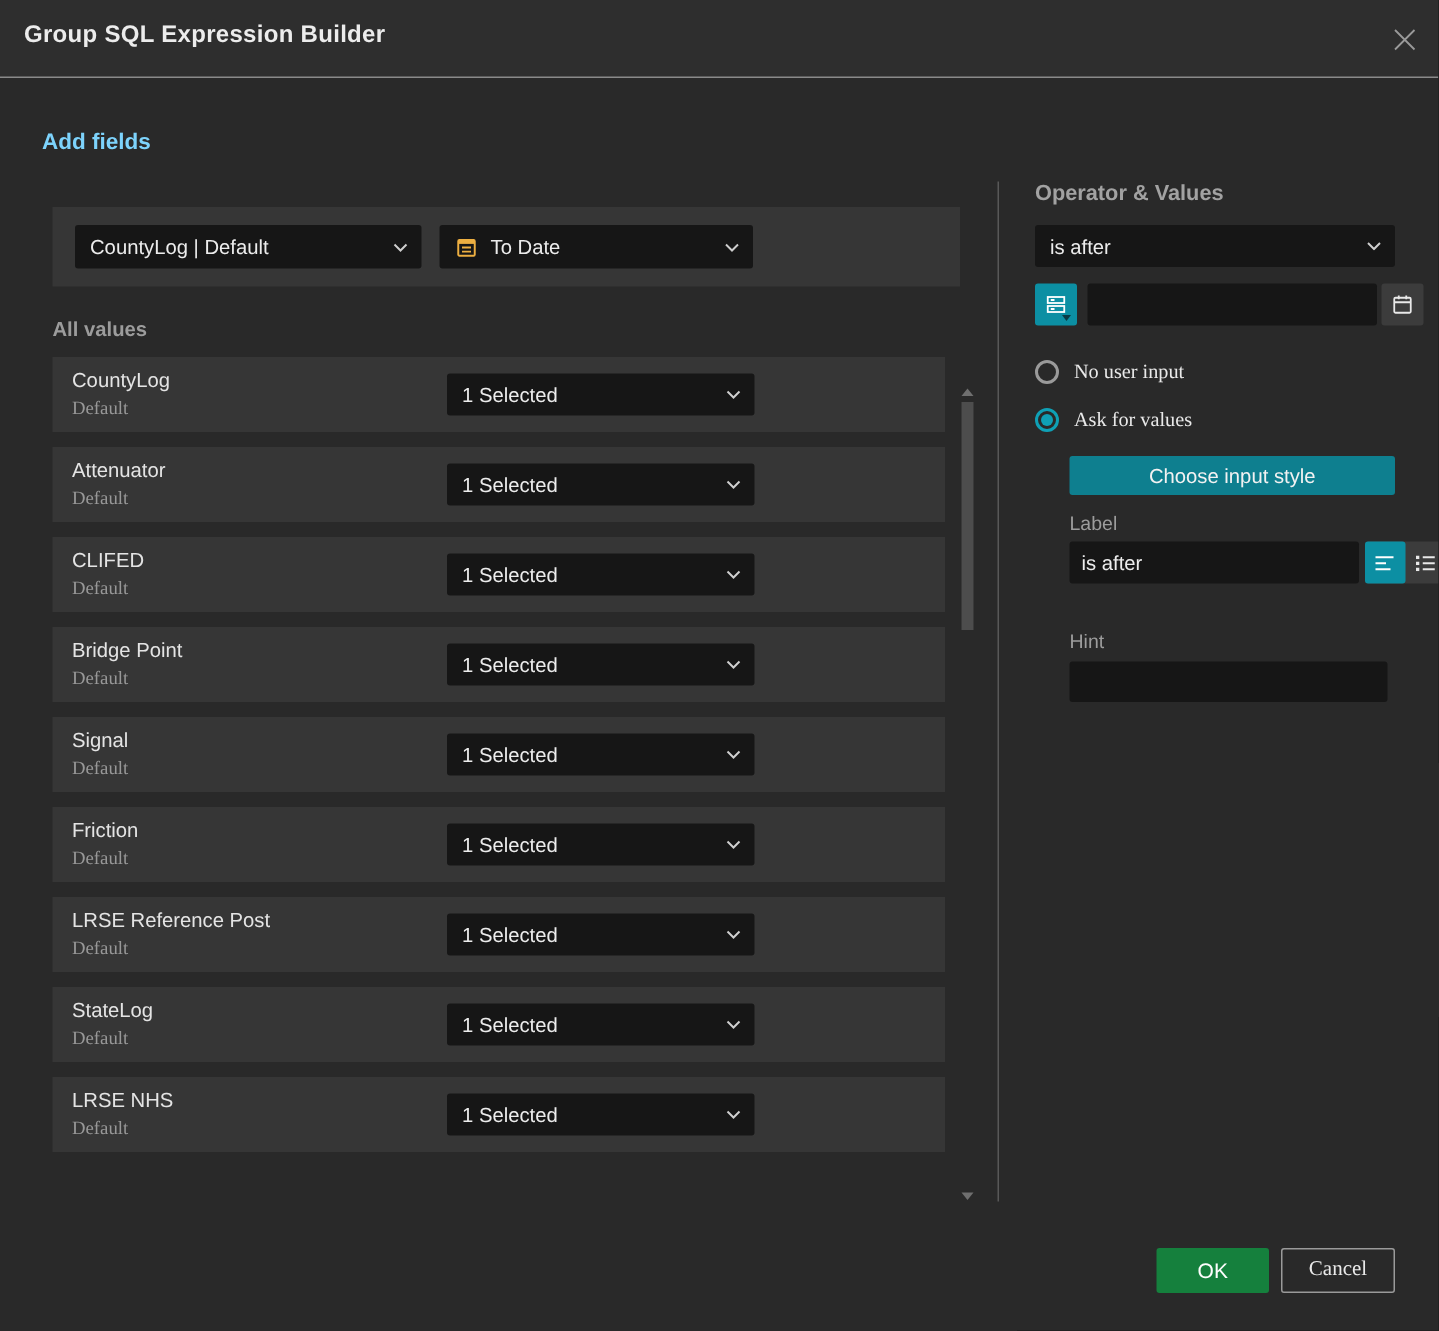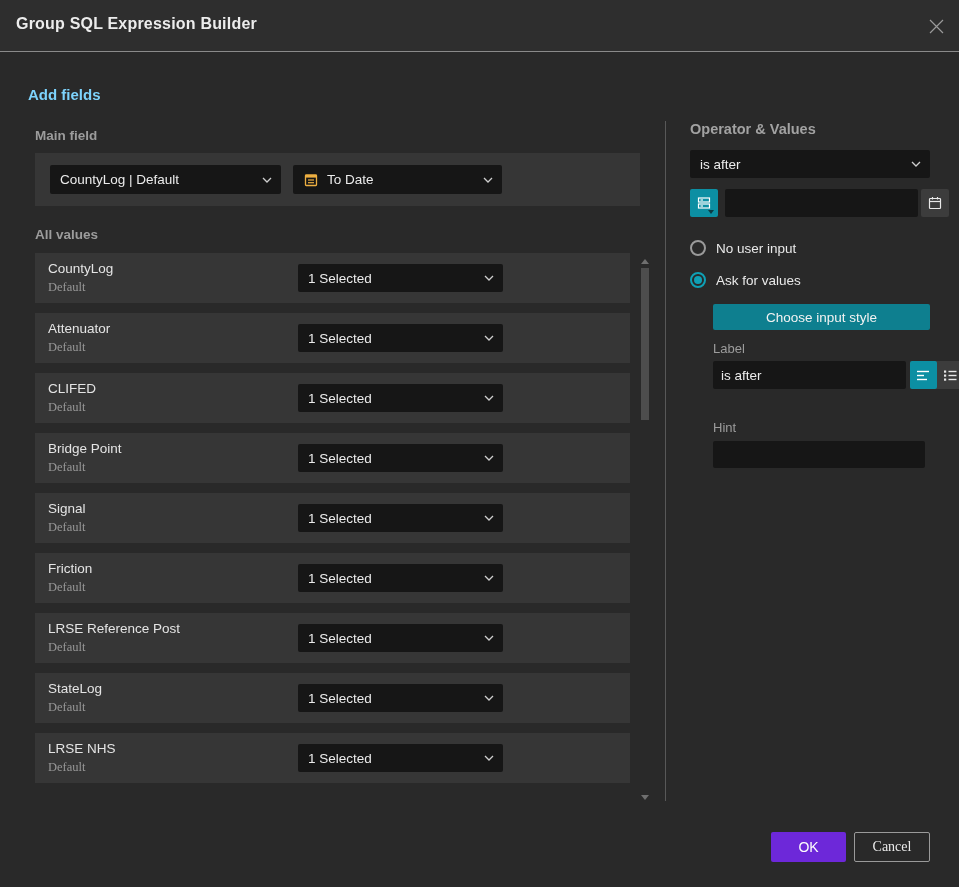--- a/index.html
+++ b/index.html
@@ -80,21 +80,21 @@
     border-radius:2px;
   }
   .icon-btn.teal { background:#0c8fa3; position:relative; }
   .icon-btn.gray { background:#3c3c3c; }
   .text-input {
     background:#161616; border:none; outline:none; color:#ececec;
     font-family:"Liberation Sans", sans-serif; font-size:13.5px;
     padding:0 8px; border-radius:2px;
   }
   .date-input { flex:1; margin:0 3px 0 7px; height:28px; }
-  .radio-group { margin-top:21px; }
+  .radio-group { margin-top:21px;font-family:Liberation Serif, serif; }
   .radio-row { display:flex; align-items:center; margin-bottom:12px; cursor:pointer; height:20px; }
   .radio-circle {
     width:16px; height:16px; border-radius:50%;
     border:2px solid #9a9a9a; flex:0 0 16px;
     display:flex; align-items:center; justify-content:center;
   }
   .radio-circle.selected { border-color:#0fa0b5; }
   .radio-dot { width:8px; height:8px; border-radius:50%; background:#0fa0b5; }
   .radio-label { margin-left:10px; font-size:13.5px; color:#e9e9e9; }
   .indent { margin-left:23px; width:217px; }
@@ -115,21 +115,21 @@
   .toggle.active { background:#0c8fa3; }
   .hint-label { margin-top:31px; }
   .hint-input { margin-top:6px; width:212px; height:27px; }
   
   .footer { position:absolute; right:29px; bottom:25px; display:flex; gap:8px; }
   .btn {
     height:30px; font-size:14px; font-family:"Liberation Sans",sans-serif;
     border-radius:2px; cursor:pointer;
     display:flex; align-items:center; justify-content:center;
   }
-  .ok-btn { width:75px; background:#6d28d9; border:none; color:#fdfdfd; }
+  .ok-btn { width:75px; background:#15803d; border:none; color:#fdfdfd; }
   .cancel-btn { width:76px; background:transparent; border:1px solid #9a9a9a; color:#e9e9e9;font-family:Liberation Serif, serif; }
   .caret-tiny {
     position:absolute; right:4px; bottom:3px; width:0; height:0;
     border-left:3px solid transparent; border-right:3px solid transparent;
     border-top:4px solid #0b3b44;
   }
 </style>
 </head>
 <body>
 
@@ -140,21 +140,20 @@
     <div class="close-btn">
       <svg width="19" height="19" viewBox="0 0 19 19">
           <path d="M3 3l13 13M16 3L3 16" stroke="#9a9a9a" stroke-width="1.2" fill="none"></path>
         </svg>
     </div>
   </div>
 
   <div class="section-heading">Add fields</div>
 
   <div class="left-col">
-    <div class="sub-label">Main field</div>
 
     <div class="main-panel">
       <div class="select sel-main-field">
         <span>CountyLog | Default</span>
         <span class="chevron">
           <svg width="10" height="6" viewBox="0 0 10 6">
               <path d="M1 1l4 4 4-4" stroke="#cfcfcf" stroke-width="1.3" fill="none"></path>
             </svg>
         </span>
       </div>

